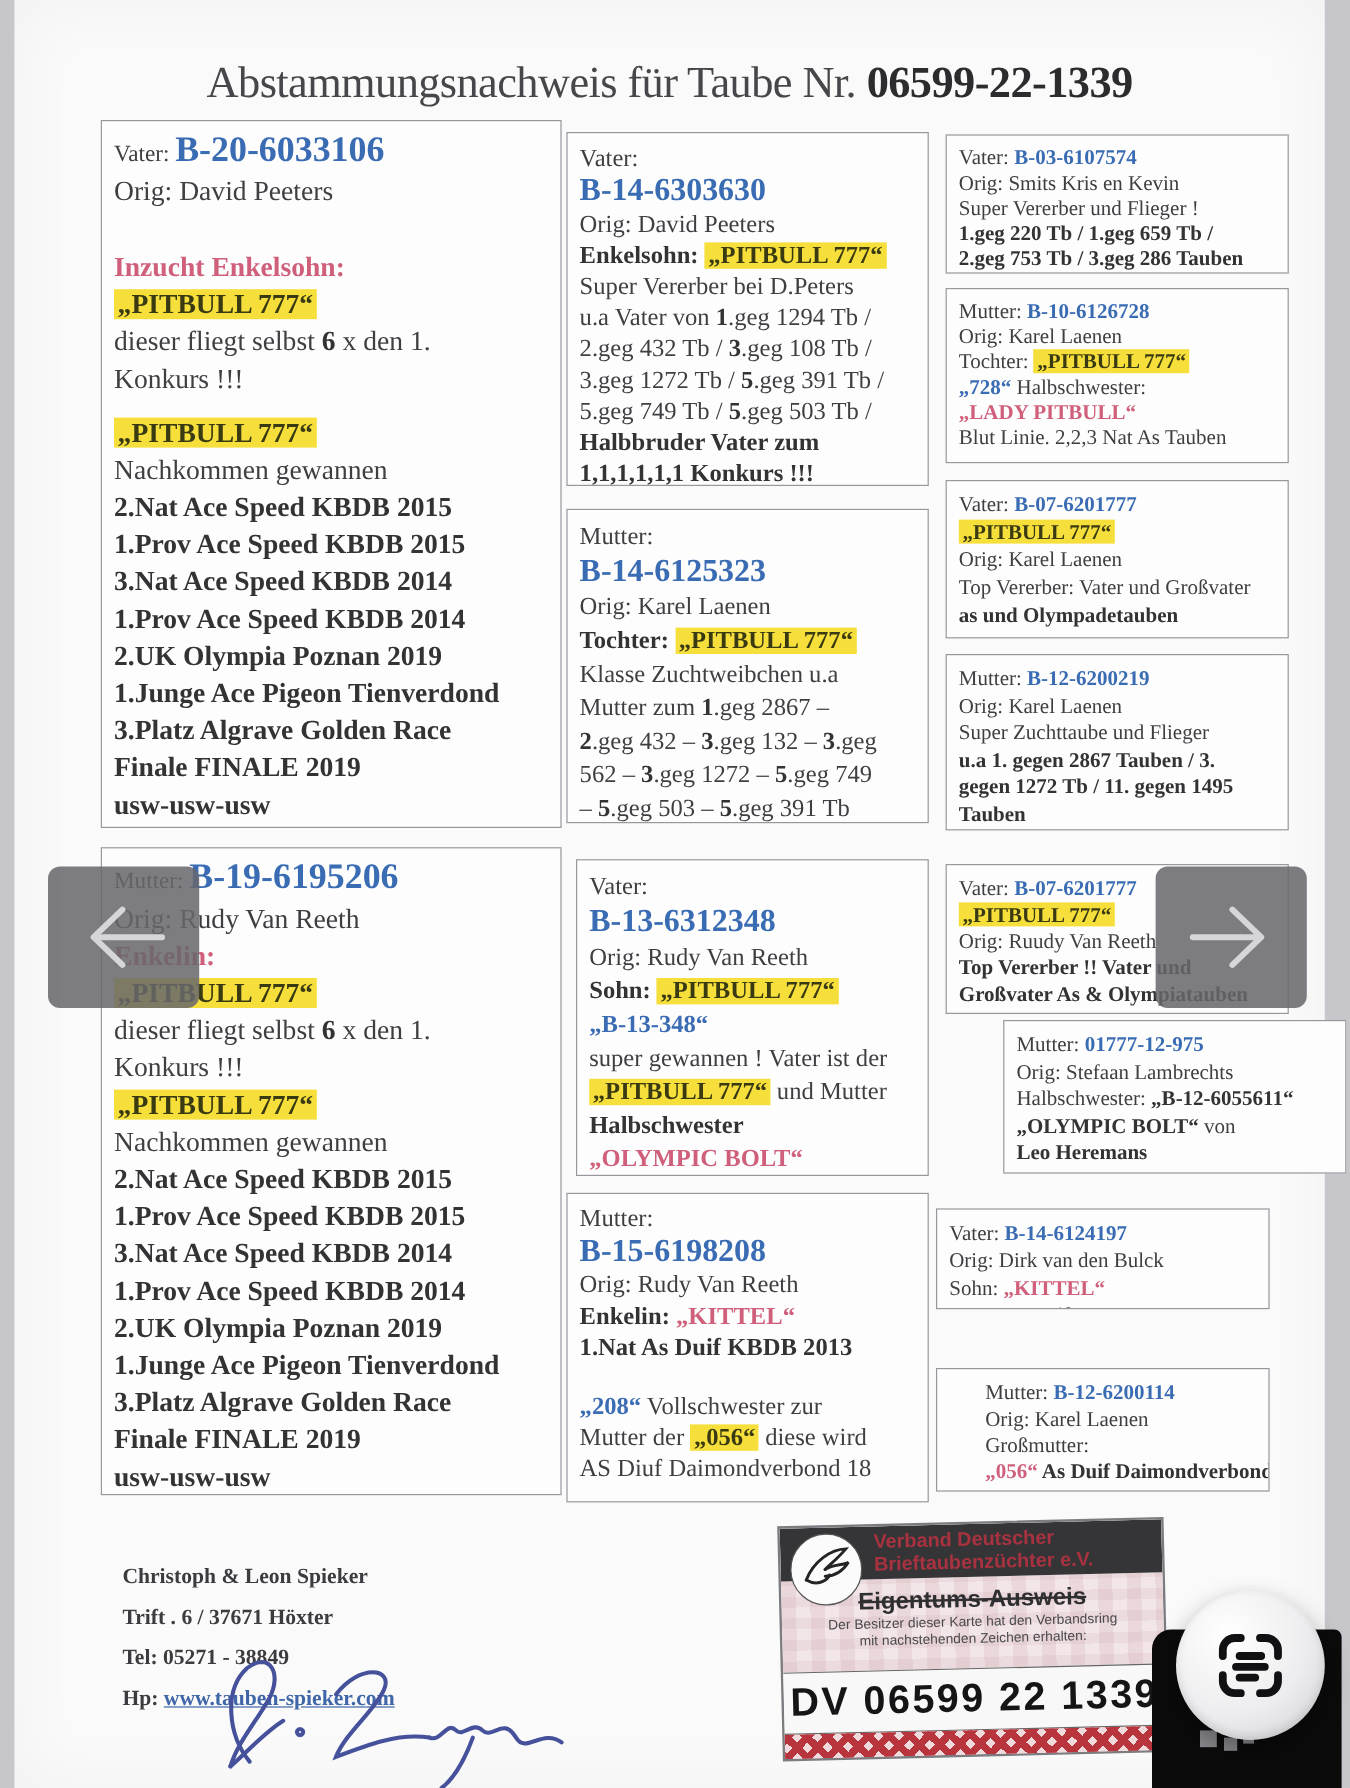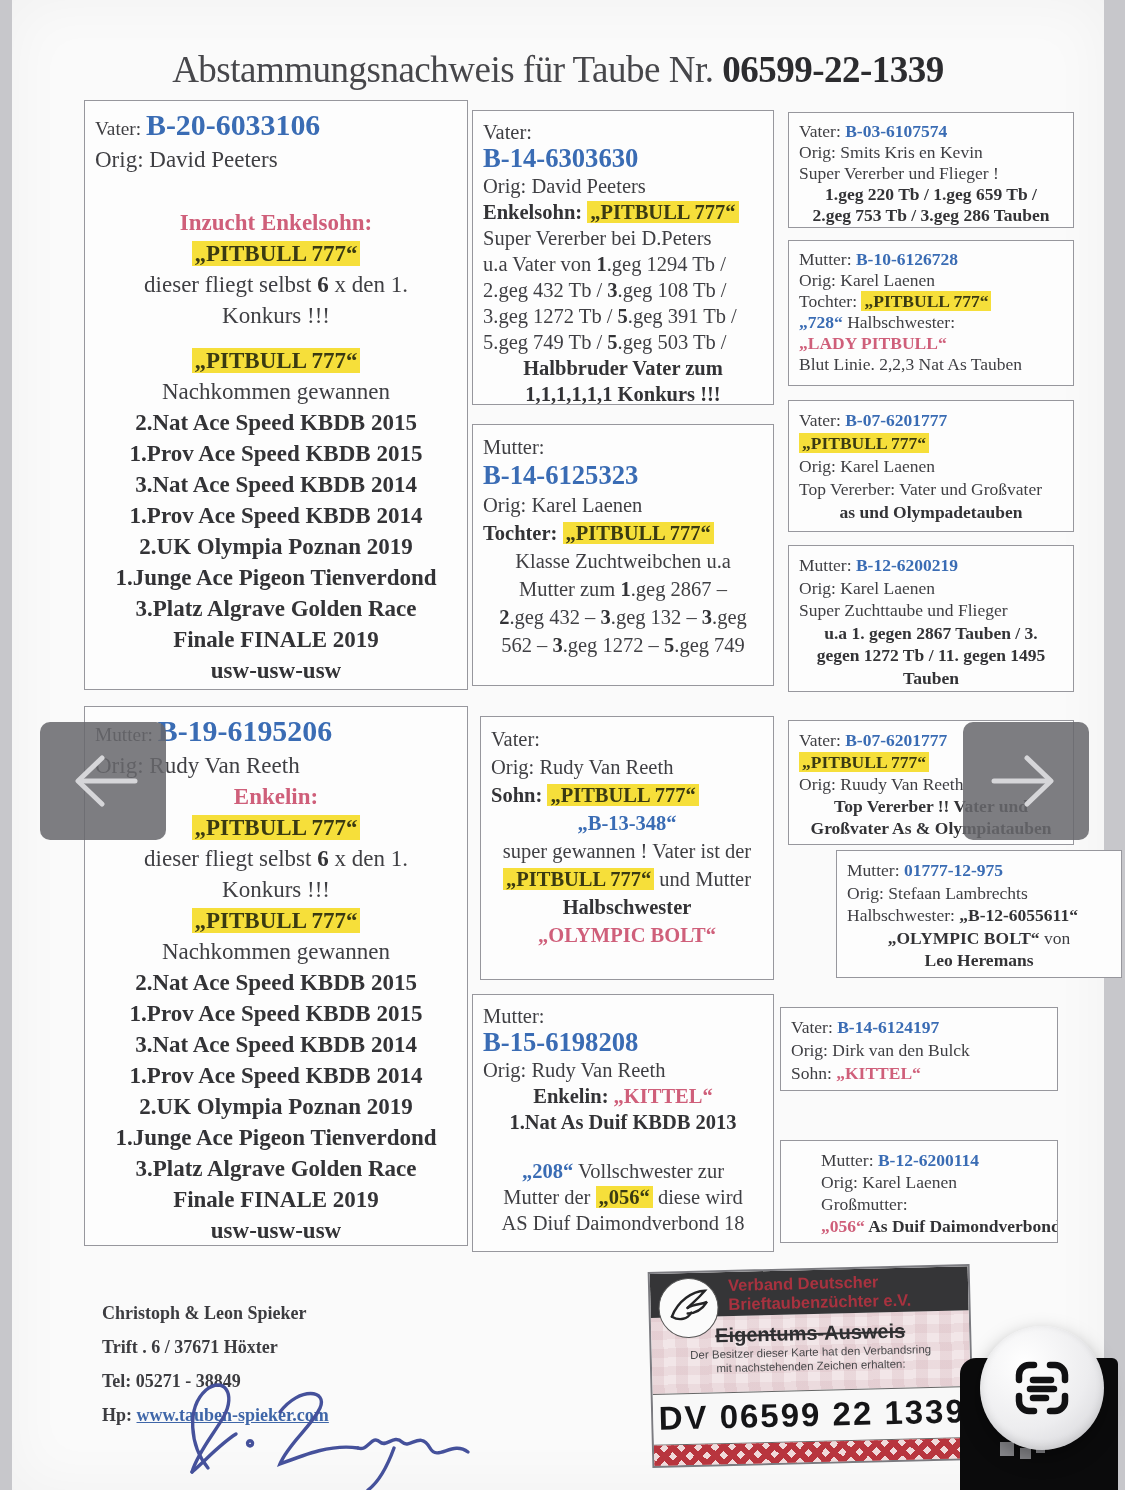--- a/index.html
+++ b/index.html
@@ -11,21 +11,21 @@
          letter-spacing:-0.5px;white-space:nowrap;}
   .title .num{font-weight:bold;color:#2c2c2f;}
 
   
   .bx{position:absolute;background:#fdfdfd;border:1px solid #97979d;box-sizing:border-box;
       padding:8px 10px;color:#3f3f43;overflow:hidden;}
   .bx-lg{font-size:23px;line-height:31px;}
   .bx-md{font-size:20.5px;line-height:26px;}
   .bx-sm{font-size:17.5px;line-height:21px;}
   .bline{white-space:nowrap;}
-  .bline.c{text-align:center;}
+  .bline.c{text-align:left;}
   .s-p{}
   .s-b{font-weight:bold;color:#333336;}
   .s-small{font-size:0.84em;}
   .s-ringlg{color:#3a6cb4;font-weight:bold;font-size:1.3em;}
   .s-ring{color:#3a6cb4;font-weight:bold;}
   .s-blue{color:#3a6cb4;font-weight:bold;}
   .s-pink{color:#cf5f7a;font-weight:bold;}
   .s-hl{background:#f6df3a;font-weight:bold;color:#3a3a12;padding:0 3px;}
 
   
@@ -132,23 +132,25 @@
       </div>
     <div class="bx bx-md" style="left:460px;top:424px;width:302px;height:262px;line-height:28px;">
         <div class="bline"><span class="s-p">Mutter:</span></div>
         <div class="bline"><span class="s-ringlg">B-14-6125323</span></div>
         <div class="bline"><span class="s-p">Orig: Karel Laenen</span></div>
         <div class="bline"><span class="s-b">Tochter: </span><span class="s-hl">„PITBULL 777“</span></div>
         <div class="bline c"><span class="s-p">Klasse Zuchtweibchen u.a</span></div>
         <div class="bline c"><span class="s-p">Mutter zum </span><span class="s-b">1</span><span class="s-p">.geg 2867 –</span></div>
         <div class="bline c"><span class="s-b">2</span><span class="s-p">.geg 432 – </span><span class="s-b">3</span><span class="s-p">.geg 132 – </span><span class="s-b">3</span><span class="s-p">.geg</span></div>
         <div class="bline c"><span class="s-p">562 – </span><span class="s-b">3</span><span class="s-p">.geg 1272 – </span><span class="s-b">5</span><span class="s-p">.geg 749</span></div>
+        <div class="bline c"><span class="s-p">– </span><span class="s-b">5</span><span class="s-p">.geg 503 – </span><span class="s-b">5</span><span class="s-p">.geg 391 Tb</span></div>
       </div>
     <div class="bx bx-md" style="left:468px;top:716px;width:294px;height:264px;line-height:28px;">
         <div class="bline"><span class="s-p">Vater:</span></div>
+        <div class="bline"><span class="s-ringlg">B-13-6312348</span></div>
         <div class="bline"><span class="s-p">Orig: Rudy Van Reeth</span></div>
         <div class="bline"><span class="s-b">Sohn: </span><span class="s-hl">„PITBULL 777“</span></div>
         <div class="bline c"><span class="s-blue">„B-13-348“</span></div>
         <div class="bline c"><span class="s-p">super gewannen ! Vater ist der</span></div>
         <div class="bline c"><span class="s-hl">„PITBULL 777“</span><span class="s-p"> und Mutter</span></div>
         <div class="bline c"><span class="s-b">Halbschwester</span></div>
         <div class="bline c"><span class="s-pink">„OLYMPIC BOLT“</span></div>
       </div>
     <div class="bx bx-md" style="left:460px;top:994px;width:302px;height:258px;">
         <div class="bline"><span class="s-p">Mutter:</span></div>

